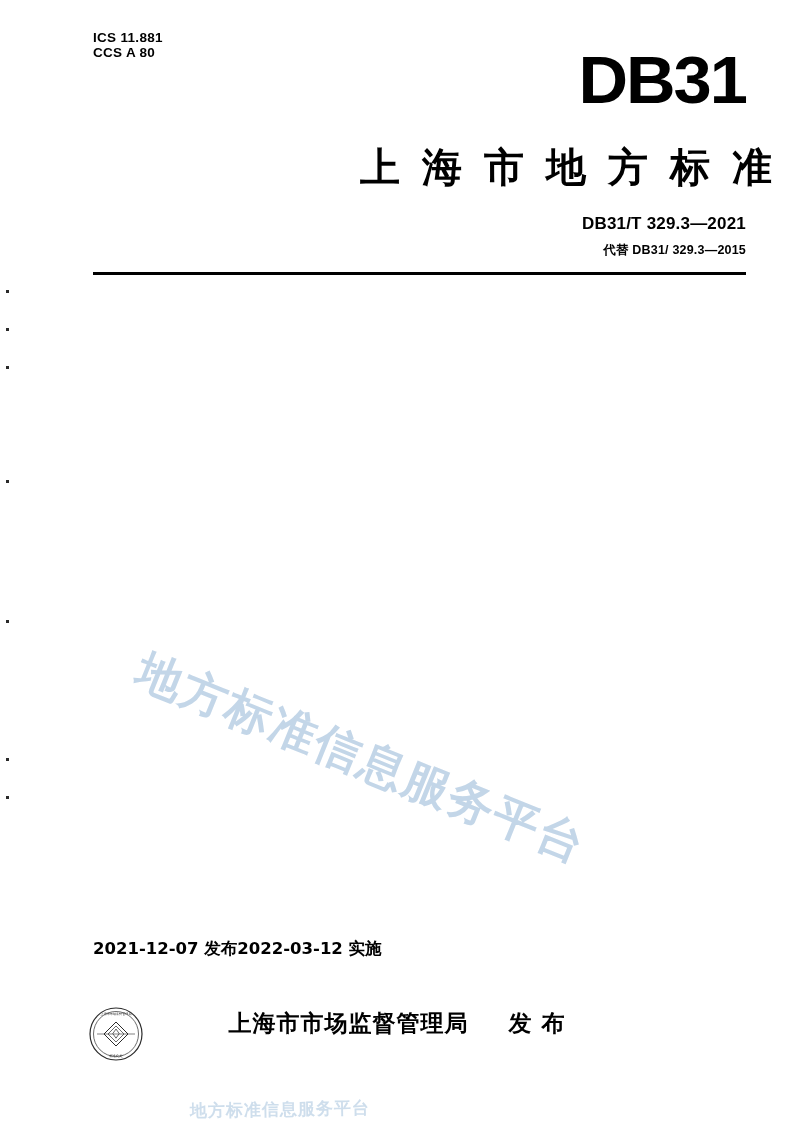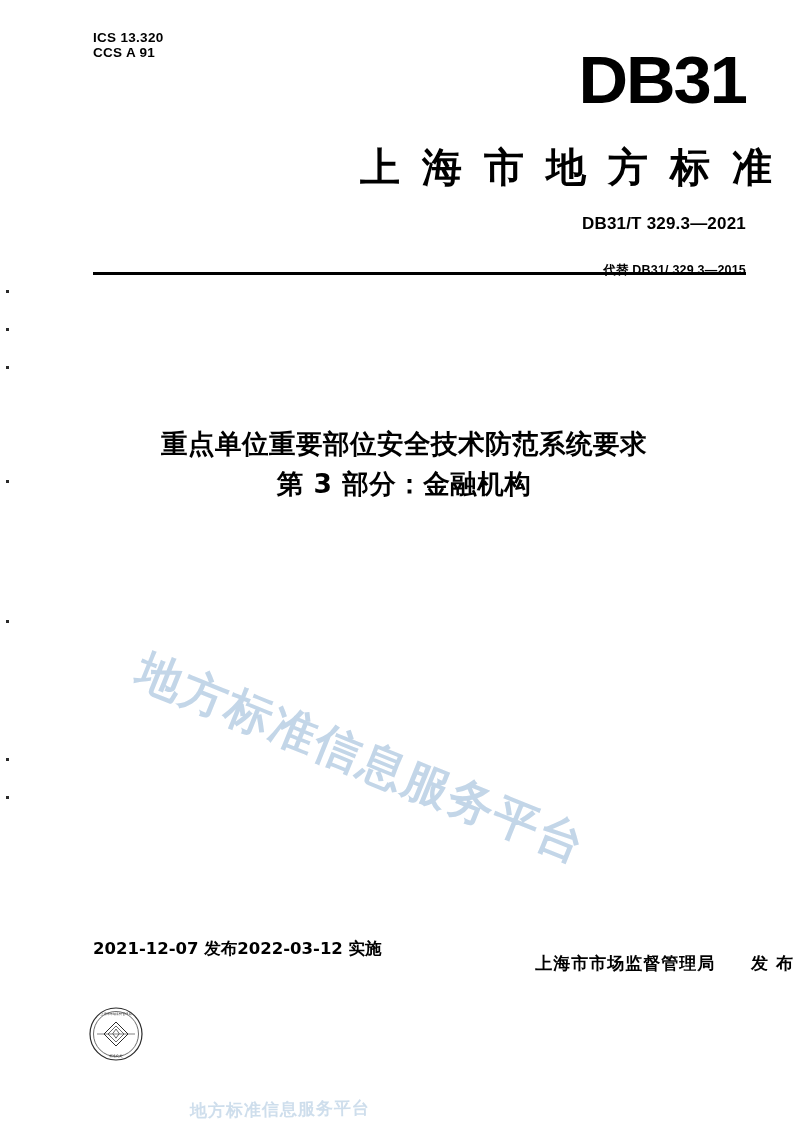--- a/index.html
+++ b/index.html
@@ -87,21 +87,20 @@
   }
   .std-replace {
     position: absolute;
     right: 48px;
     top: 242px;
     text-align: right;
     font-family: "Liberation Sans", sans-serif;
     font-weight: bold;
     font-size: 12.5px;
     letter-spacing: 0.2px;
-    margin-top: 20px;
   }
 
   .hrule {
     position: absolute;
     left: 93px;
     right: 48px;
     top: 272px;
     height: 3px;
     background: #000;
   }
@@ -175,25 +174,25 @@
     font-family: "DejaVu Sans", sans-serif;
     font-weight: bold;
     font-size: 16.5px;
   }
 
   
   .publisher {
     position: absolute;
     left: 0;
     right: 0;
-    top: 952px;
-    text-align: right;
-    font-family: "DejaVu Sans", sans-serif;
-    font-weight: bold;
-    font-size: 17px;
+    top: 1008px;
+    text-align: center;
+    font-family: "DejaVu Sans", sans-serif;
+    font-weight: bold;
+    font-size: 23px;
     letter-spacing: 1px;
   }
   .publisher .gap { display: inline-block; width: 22px; }
 
   .emblem {
     position: absolute;
     left: 88px;
     top: 1006px;
     width: 56px;
     height: 56px;
@@ -209,37 +208,33 @@
     <i style="top:0px"></i>
     <i style="top:38px"></i>
     <i style="top:76px"></i>
     <i style="top:190px"></i>
     <i style="top:330px"></i>
     <i style="top:468px"></i>
     <i style="top:506px"></i>
   </div>
 
   <div class="ics-block">
-    <div>ICS 13.320</div>
-    <div>CCS A 91</div>
+    <div>ICS 11.881</div>
+    <div>CCS A 80</div>
   </div>
 
   <div class="db31-logo">DB31</div>
 
   <div class="main-title-cn">上海市地方标准</div>
 
   <div class="std-no">DB31/T 329.3—2021</div>
   <div class="std-replace">代替 DB31/ 329.3—2015</div>
 
   <div class="hrule"></div>
 
-  <div class="doc-title">
-    <span>重点单位重要部位安全技术防范系统要求</span>
-    <span class="line2">第 3 部分：金融机构</span>
-  </div>
 
 
   <div class="watermark">地方标准信息服务平台</div>
   <div class="watermark2">地方标准信息服务平台</div>
 
   <div class="date-row">
     <span>2021-12-07 发布</span>
     <span>2022-03-12 实施</span>
   </div>
 

